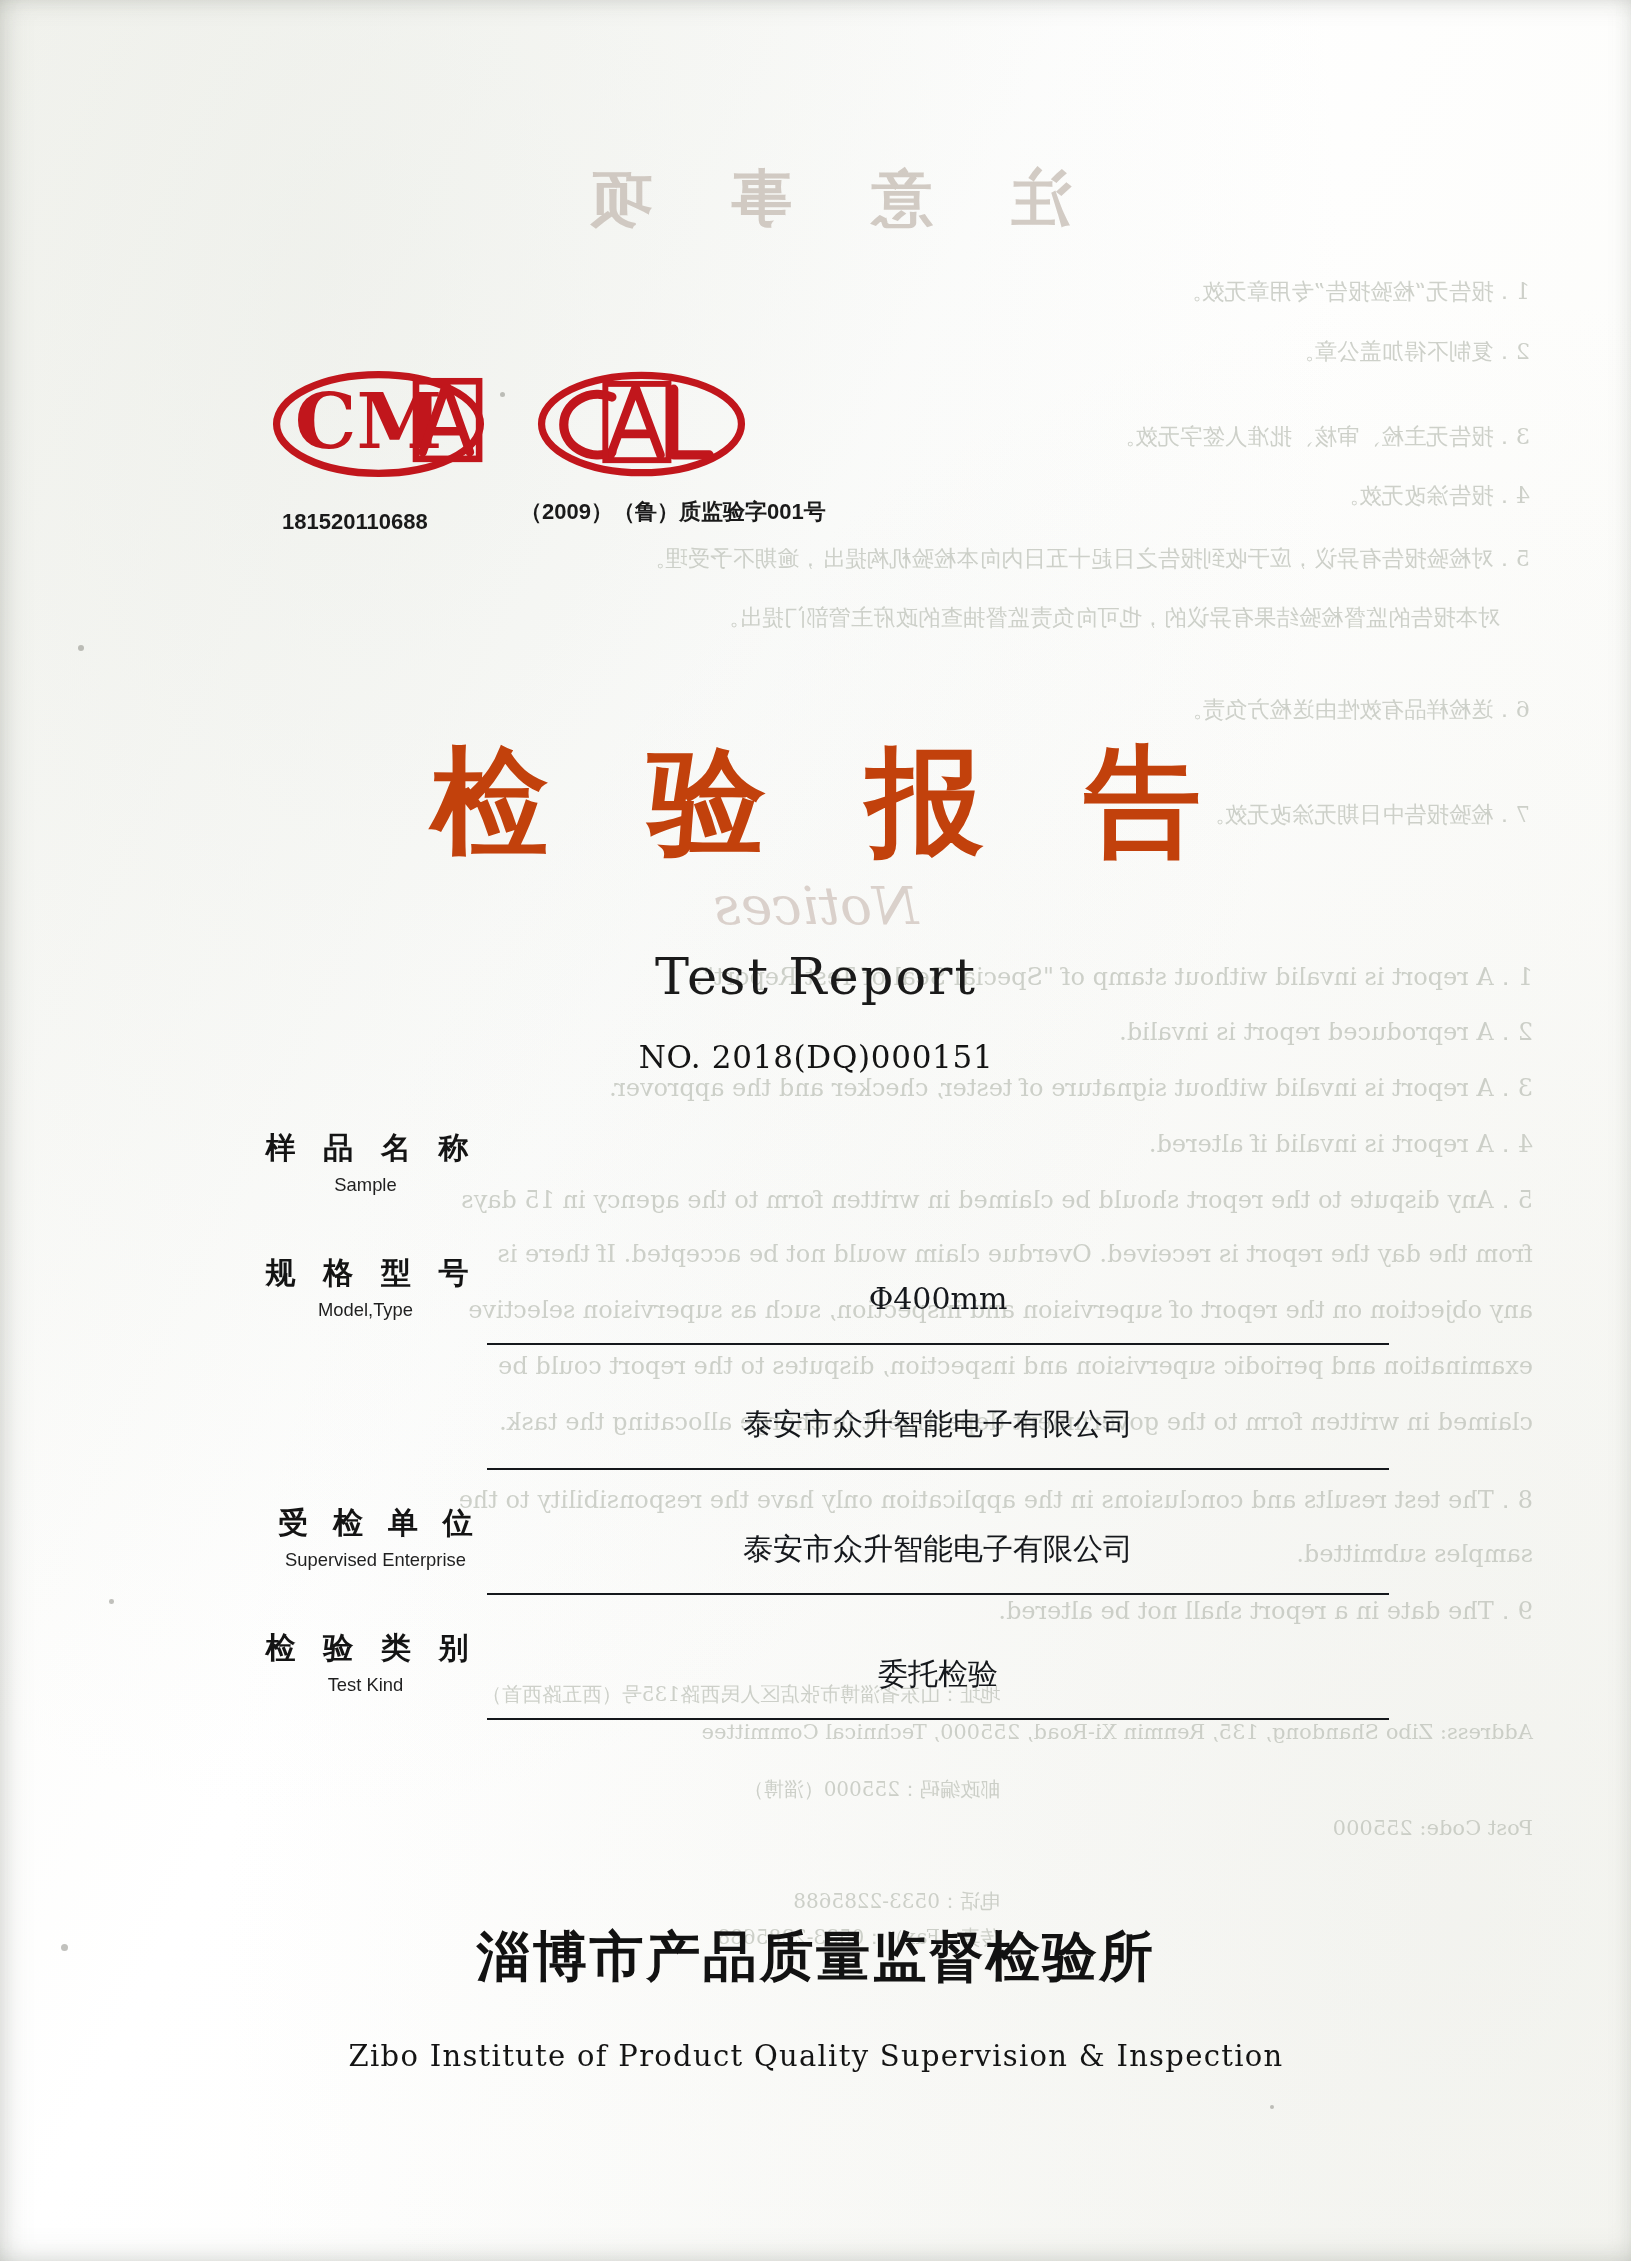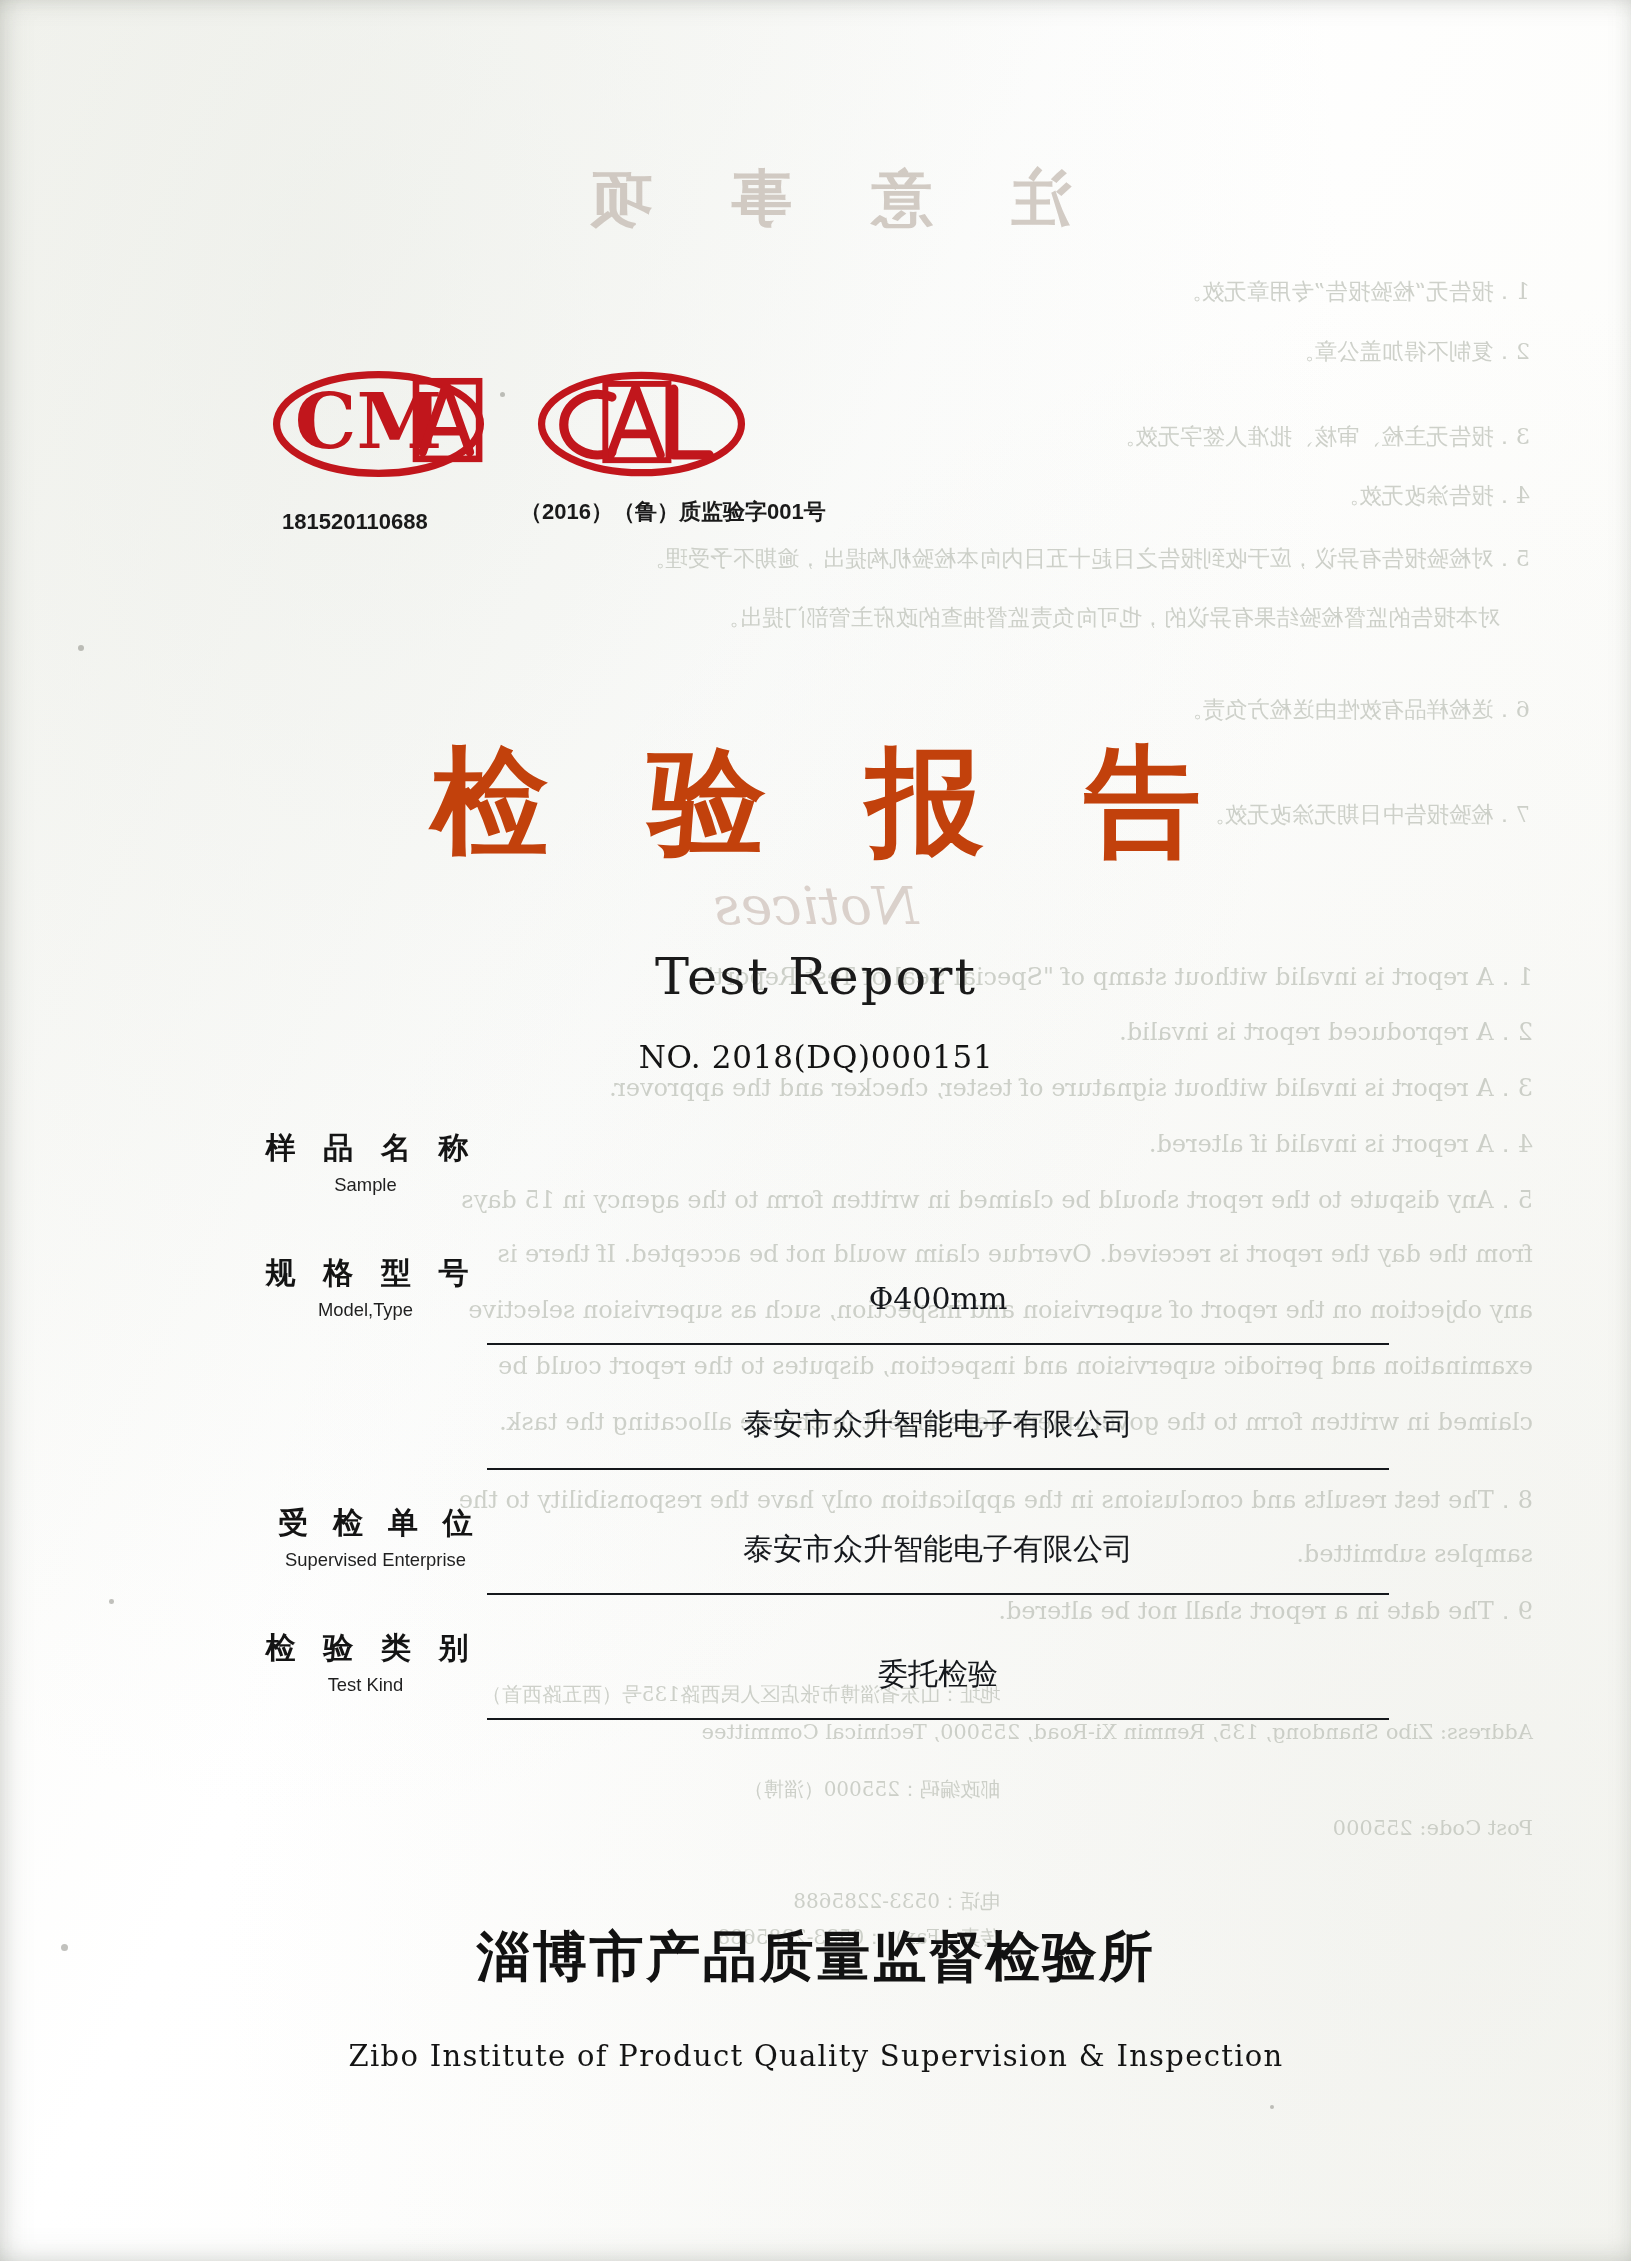--- a/index.html
+++ b/index.html
@@ -271,21 +271,21 @@
       <svg viewBox="0 0 330 170" width="217" height="112" aria-hidden="true">
         <ellipse cx="165" cy="85" rx="152" ry="74" fill="none" stroke="#c1161c" stroke-width="11"></ellipse>
         <path d="M120 44 A 52 46 0 1 0 120 128" fill="none" stroke="#c1161c" stroke-width="14" stroke-linecap="round"></path>
         <path d="M118 132 L156 30 L194 132 M131 100 L181 100" fill="none" stroke="#c1161c" stroke-width="13" stroke-linecap="round" stroke-linejoin="round"></path>
         <rect x="110" y="24" width="96" height="116" fill="none" stroke="#c1161c" stroke-width="9"></rect>
         <path d="M214 32 L214 132 L268 132" fill="none" stroke="#c1161c" stroke-width="14" stroke-linecap="round" stroke-linejoin="round"></path>
       </svg>
     </div>
 
     <div class="mark-caption cap-left">181520110688</div>
-    <div class="mark-caption cap-right">（2016）（鲁）质监验字001号</div>
+    <div class="mark-caption cap-right">（2009）（鲁）质监验字001号</div>
   </div>
 
   <div class="cn-title">检 验 报 告</div>
   <div class="en-title">Test Report</div>
   <div class="report-no">NO. 2018(DQ)000151</div>
 
   <div class="fields">
 
     <div class="field-row">
       <div class="field-label">

